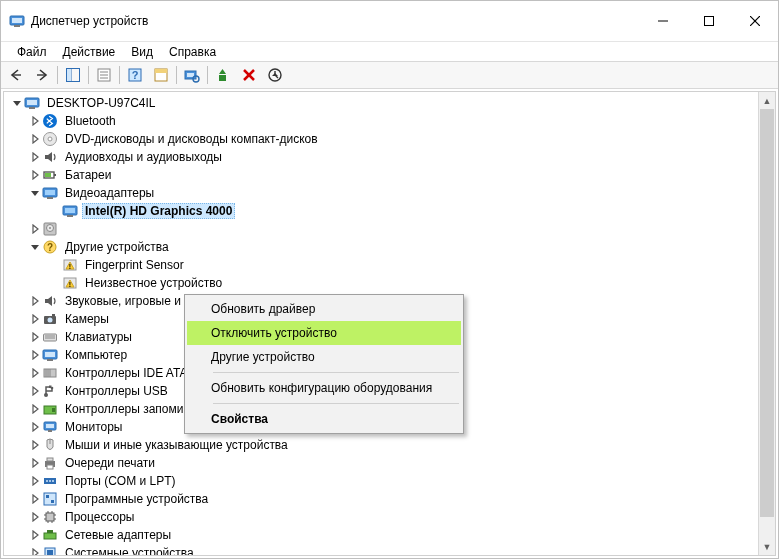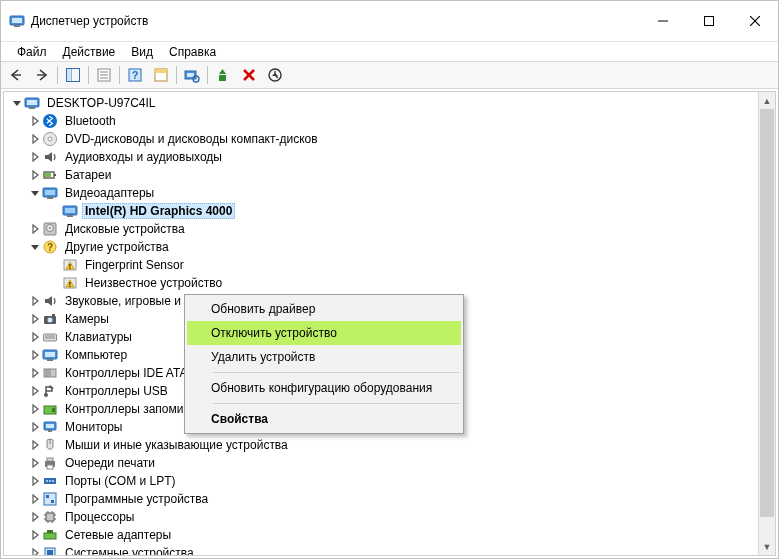--- a/index.html
+++ b/index.html
@@ -368,21 +368,20 @@
             <path d="M3 1 L8 5 L3 9 Z" fill="none" stroke="#595959" stroke-width="1.2"></path>
           </svg>
         </span>
         <span class="icon">
           <svg width="16" height="16" viewBox="0 0 16 16">
             <rect x="2" y="2" width="12" height="12" rx="1" fill="#c7c7c7" stroke="#888"></rect>
             <circle cx="8" cy="7" r="3.5" fill="#eaeaea" stroke="#888"></circle>
             <circle cx="8" cy="7" r="1" fill="#888"></circle>
           </svg>
         </span>
-        <span class="label">Дисковые устройства</span>
       </div>
       <div class="node depth-1">
         <span class="twisty open">
           <svg width="10" height="10">
             <path d="M1 3 L9 3 L5 8 Z" fill="#404040"></path>
           </svg>
         </span>
         <span class="icon">
           <svg width="16" height="16" viewBox="0 0 16 16">
             <circle cx="8" cy="8" r="6" fill="#ffd966" stroke="#c9a227"></circle>
@@ -653,21 +652,21 @@
   </div>
 
   <div class="ctx-menu" id="ctx">
       <div class="ctx-item">
         <span>Обновить драйвер</span>
       </div>
       <div class="ctx-item highlight">
         <span>Отключить устройство</span>
       </div>
       <div class="ctx-item">
-        <span>Удалить устройств</span>
+        <span>Другие устройство</span>
       </div>
       <div class="ctx-sep"></div>
       <div class="ctx-item">
         <span>Обновить конфигурацию оборудования</span>
       </div>
       <div class="ctx-sep"></div>
       <div class="ctx-item bold">
         <span>Свойства</span>
       </div>
     </div>

